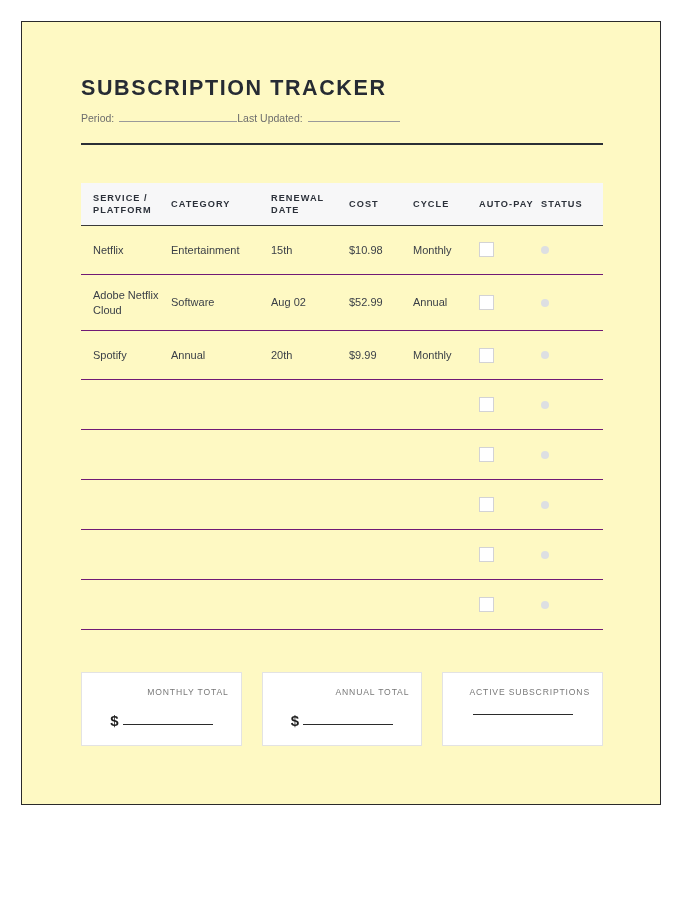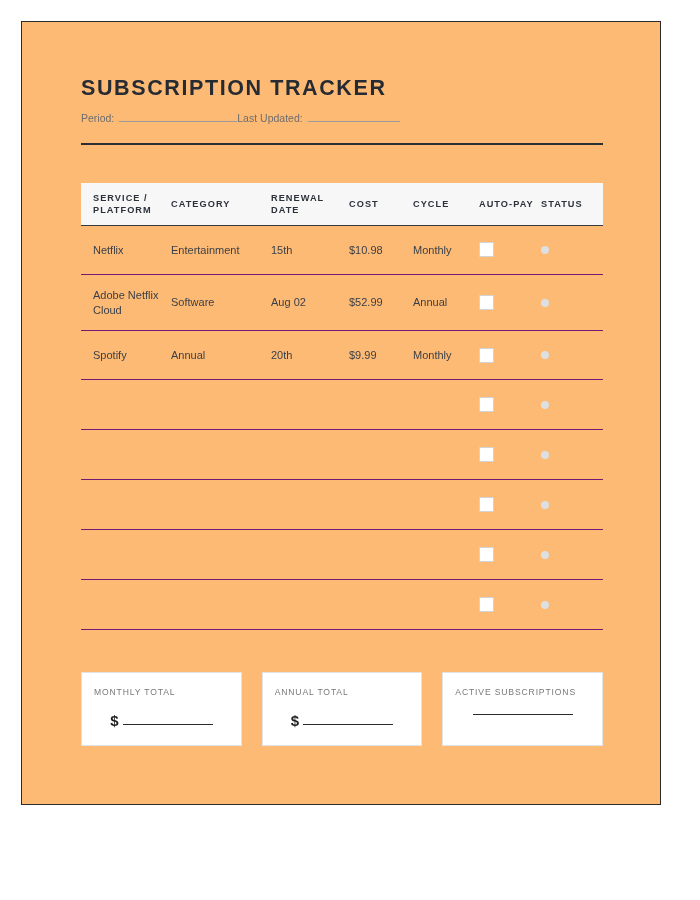--- a/index.html
+++ b/index.html
@@ -18,21 +18,21 @@
 
   
   .page-sheet {
     position: absolute;
     left: 21px;
     top: 21px;
     width: 640px;
     height: 784px;
     box-sizing: border-box;
     border: 1px solid #2b2b2b;
-    background: #fdba74;
+    background: #fef9c3;
   }
 
   .page-inner {
     position: absolute;
     left: 59px;
     top: 55px;
     width: 522px;
   }
 
   
@@ -140,21 +140,21 @@
     gap: 20px;
     margin-top: 42px;
   }
   .summary-box {
     flex: 1;
     box-sizing: border-box;
     border: 1px solid #e3e3e3;
     background: #ffffff;
     height: 74px;
     padding: 14px 12px 0 12px;
-    text-align: left;
+    text-align: right;
   }
   .summary-label {
     font-size: 8.6px;
     letter-spacing: 0.85px;
     color: #787878;
     line-height: 1.2;
     white-space: nowrap;
   }
   .summary-value {
     margin-top: 15px;

